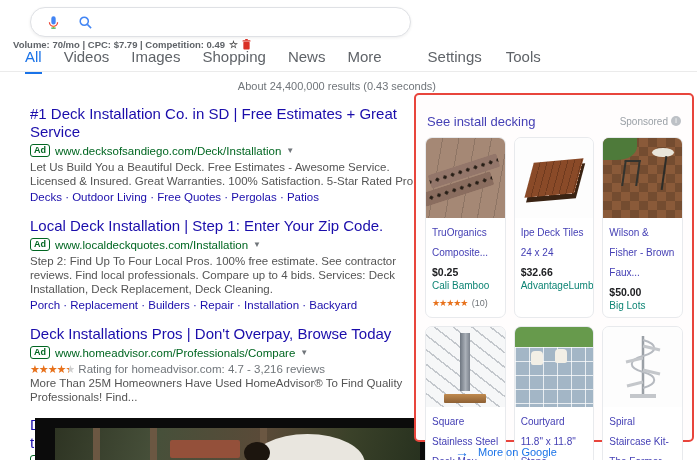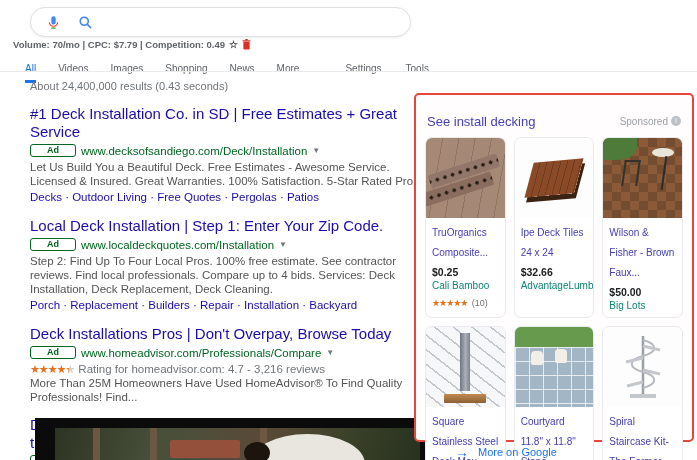--- a/index.html
+++ b/index.html
@@ -23,37 +23,37 @@
 
   .kw-stats {
     position:absolute; left:13px; top:39px; font-size:9.5px; font-weight:600;
     color:#5f6368; display:flex; align-items:center; gap:4px;
   }
   .fav-star { color:#4a4a4a; font-size:10px; line-height:10px; }
 
   
   .tabs-line { position:absolute; left:0; top:71px; width:697px; height:1px; background:#ebebeb; }
   .tabs {
-    position:absolute; left:25px; top:61px; width:387px; height:22px;
-    display:flex; align-items:flex-end; font-size:10px; color:#5f6368;
+    position:absolute; left:25px; top:50px; width:387px; height:22px;
+    display:flex; align-items:center; font-size:15px; color:#5f6368;
   }
   .tab { margin-right:22px; padding-bottom:6px; border-bottom:3px solid transparent; cursor:pointer; white-space:nowrap; }
   .tab.active { color:#1a73e8; border-bottom-color:#1a73e8; }
   .tabs-right { margin-left:auto; display:flex; }
   .tabs-right .tab { margin-right:0; margin-left:24px; }
 
   
   .results { position:absolute; left:30px; top:80px; width:406px; }
-  .meta { font-size:11px; color:#70757a; margin-bottom:13px; }
+  .meta { font-size:11px; color:#70757a; margin-bottom:13px;text-align:right; }
   .result { margin-bottom:12px; }
   .r-title { font-size:15px; line-height:18px; color:#1a0dab; margin-bottom:3px; cursor:pointer; }
   .r-urlline { display:flex; align-items:center; gap:5px; margin-bottom:3px; }
   .ad-badge {
     font-size:9px; line-height:11px; color:#006621; border:1px solid #006621;
-    border-radius:3px; padding:0 16px; font-weight:bold;
+    border-radius:3px; padding:0 3px; font-weight:bold;
   }
   .r-url { font-size:11.5px; color:#006621; }
   .caret { font-size:8px; color:#70757a; cursor:pointer; }
   .r-desc { font-size:11.5px; line-height:14px; color:#545454; }
   .r-links { font-size:11.5px; line-height:15px; color:#1a0dab; margin-top:2px; cursor:pointer; }
   .r-rating { font-size:11.5px; line-height:14px; color:#70757a; display:flex; align-items:center; gap:4px; }
   .stars { color:#e7711b; font-size:11px; letter-spacing:-1px; }
   .half-star { background:linear-gradient(90deg,#e7711b 50%,#cfcfcf 50%); -webkit-background-clip:text; background-clip:text; color:transparent; }
 
   

